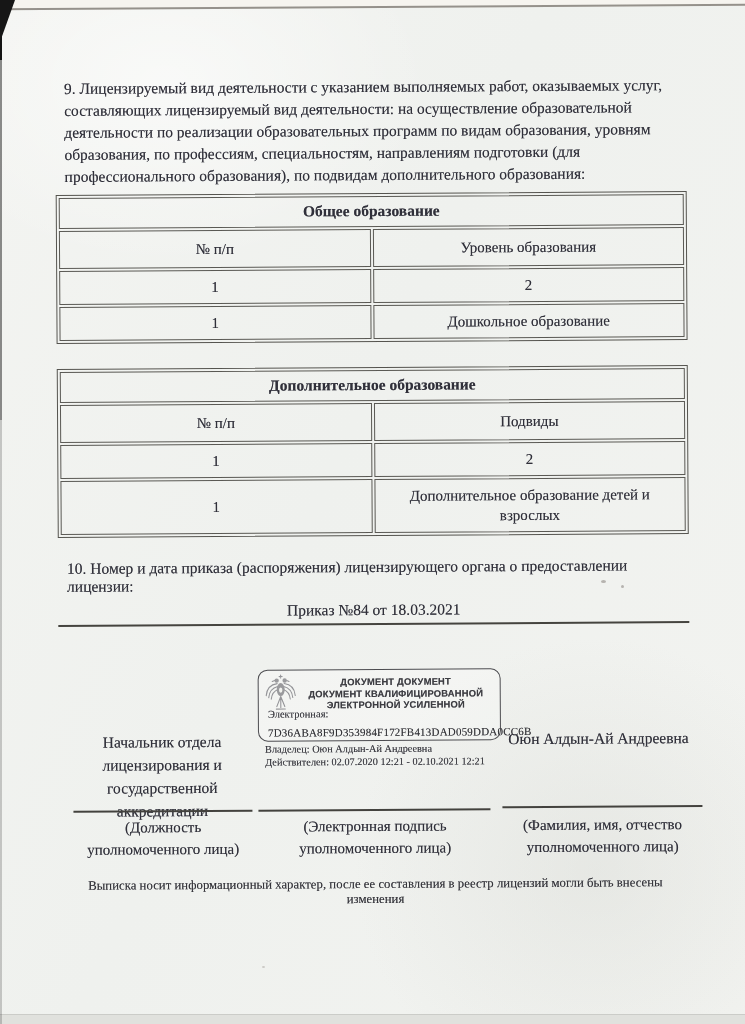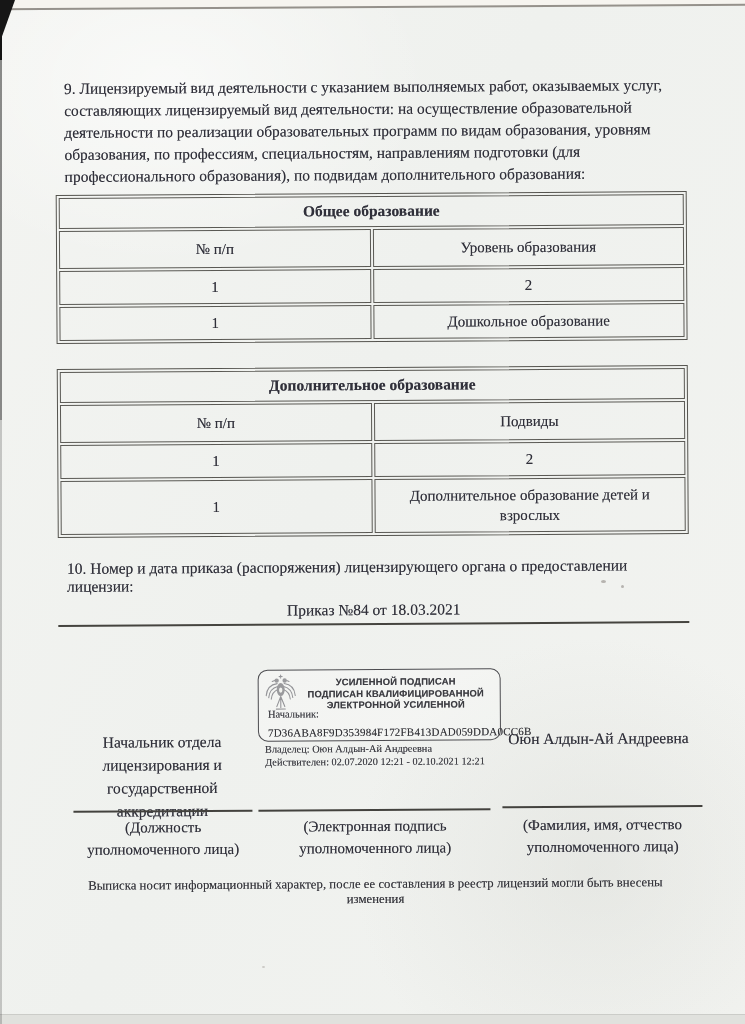--- a/index.html
+++ b/index.html
@@ -151,26 +151,26 @@
               </g>
               <g fill="#8b8b8f">
                 <circle cx="13" cy="7" r="2.2"></circle>
                 <circle cx="21" cy="7" r="2.2"></circle>
                 <ellipse cx="17" cy="16" rx="4" ry="6.5"></ellipse>
               </g>
               <ellipse cx="17" cy="16.5" rx="1.7" ry="2.6" fill="#f1f2ee"></ellipse>
             </svg>
           </span>
           <div class="stamp-titles">
-            <div>УСИЛЕННОЙ ПОДПИСАН</div>
-            <div>ПОДПИСАН КВАЛИФИЦИРОВАННОЙ</div>
+            <div>ДОКУМЕНТ ДОКУМЕНТ</div>
+            <div>ДОКУМЕНТ КВАЛИФИЦИРОВАННОЙ</div>
             <div>ЭЛЕКТРОННОЙ УСИЛЕННОЙ</div>
           </div>
         </div>
-        <div class="cert-label">Начальник:</div>
+        <div class="cert-label">Электронная:</div>
         <div class="cert-value">7D36ABA8F9D353984F172FB413DAD059DDA0CC6B</div>
       </div>
       <div class="stamp-owner">Владелец: Оюн Алдын-Ай Андреевна</div>
       <div class="stamp-validity">Действителен: 02.07.2020 12:21 - 02.10.2021 12:21</div>
 
       <div class="sig-name">Оюн Алдын-Ай Андреевна</div>
 
       <div class="uline ul-left"></div>
       <div class="uline ul-mid"></div>
       <div class="uline ul-right"></div>

